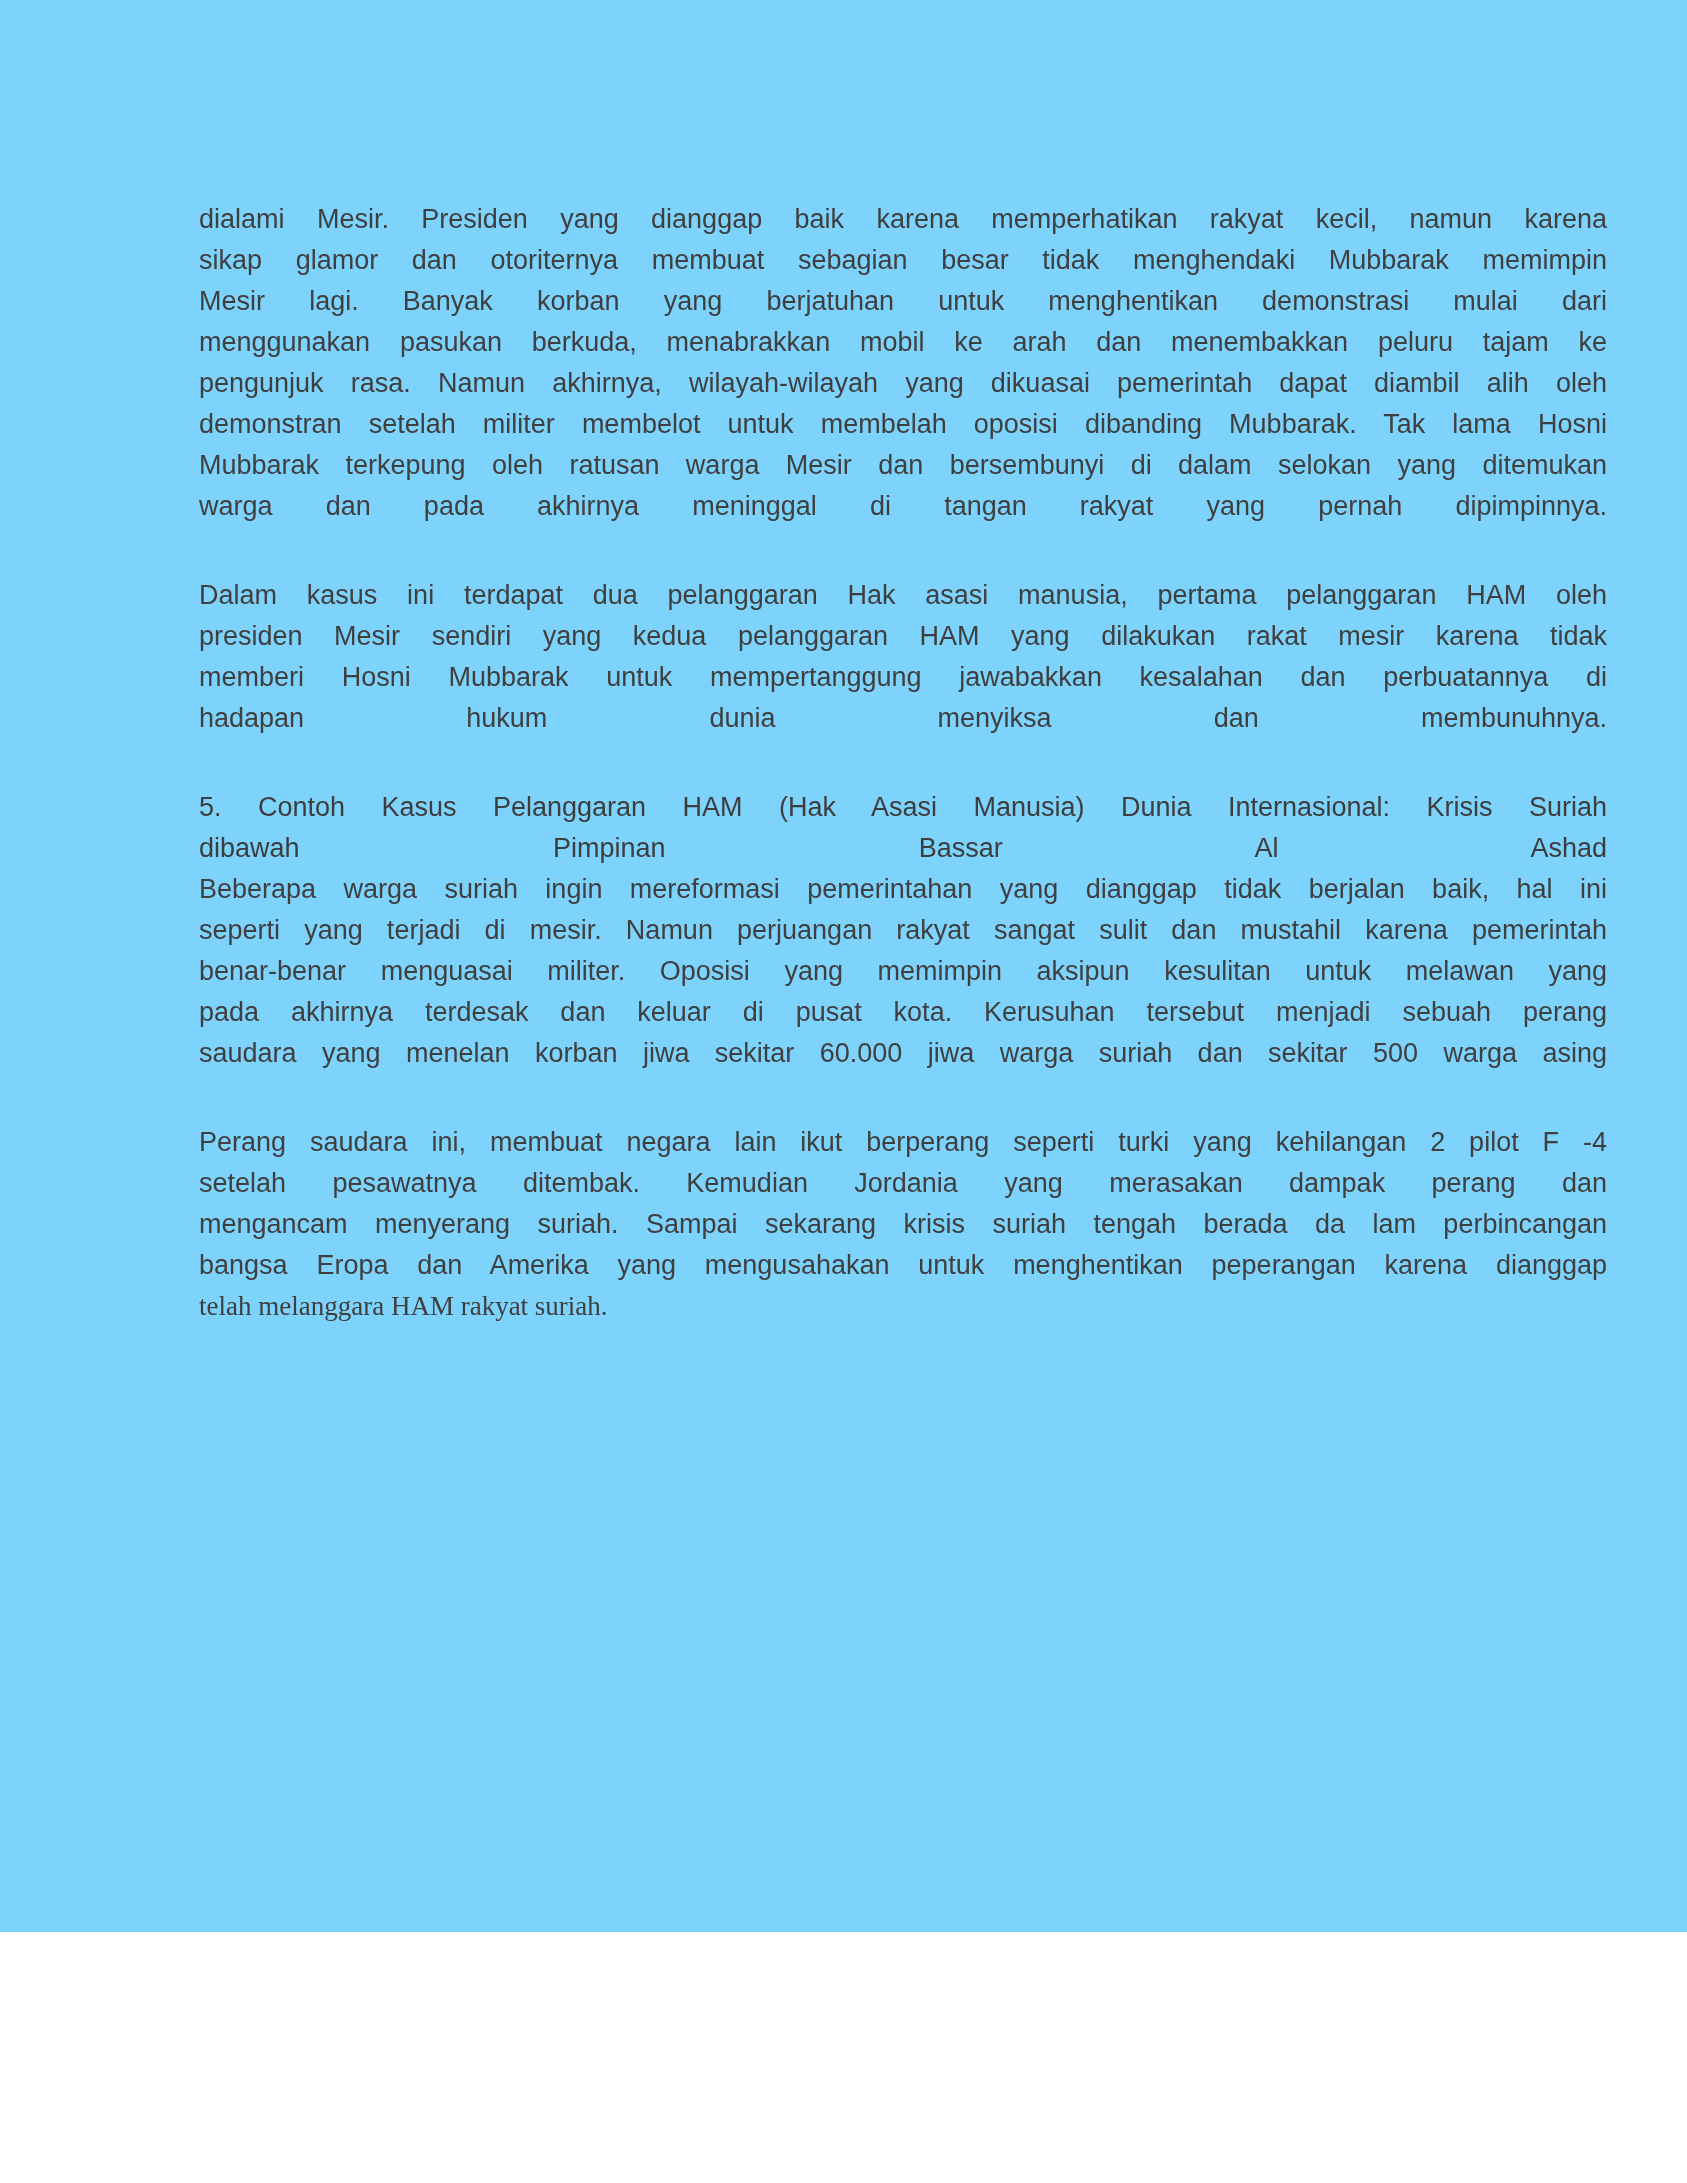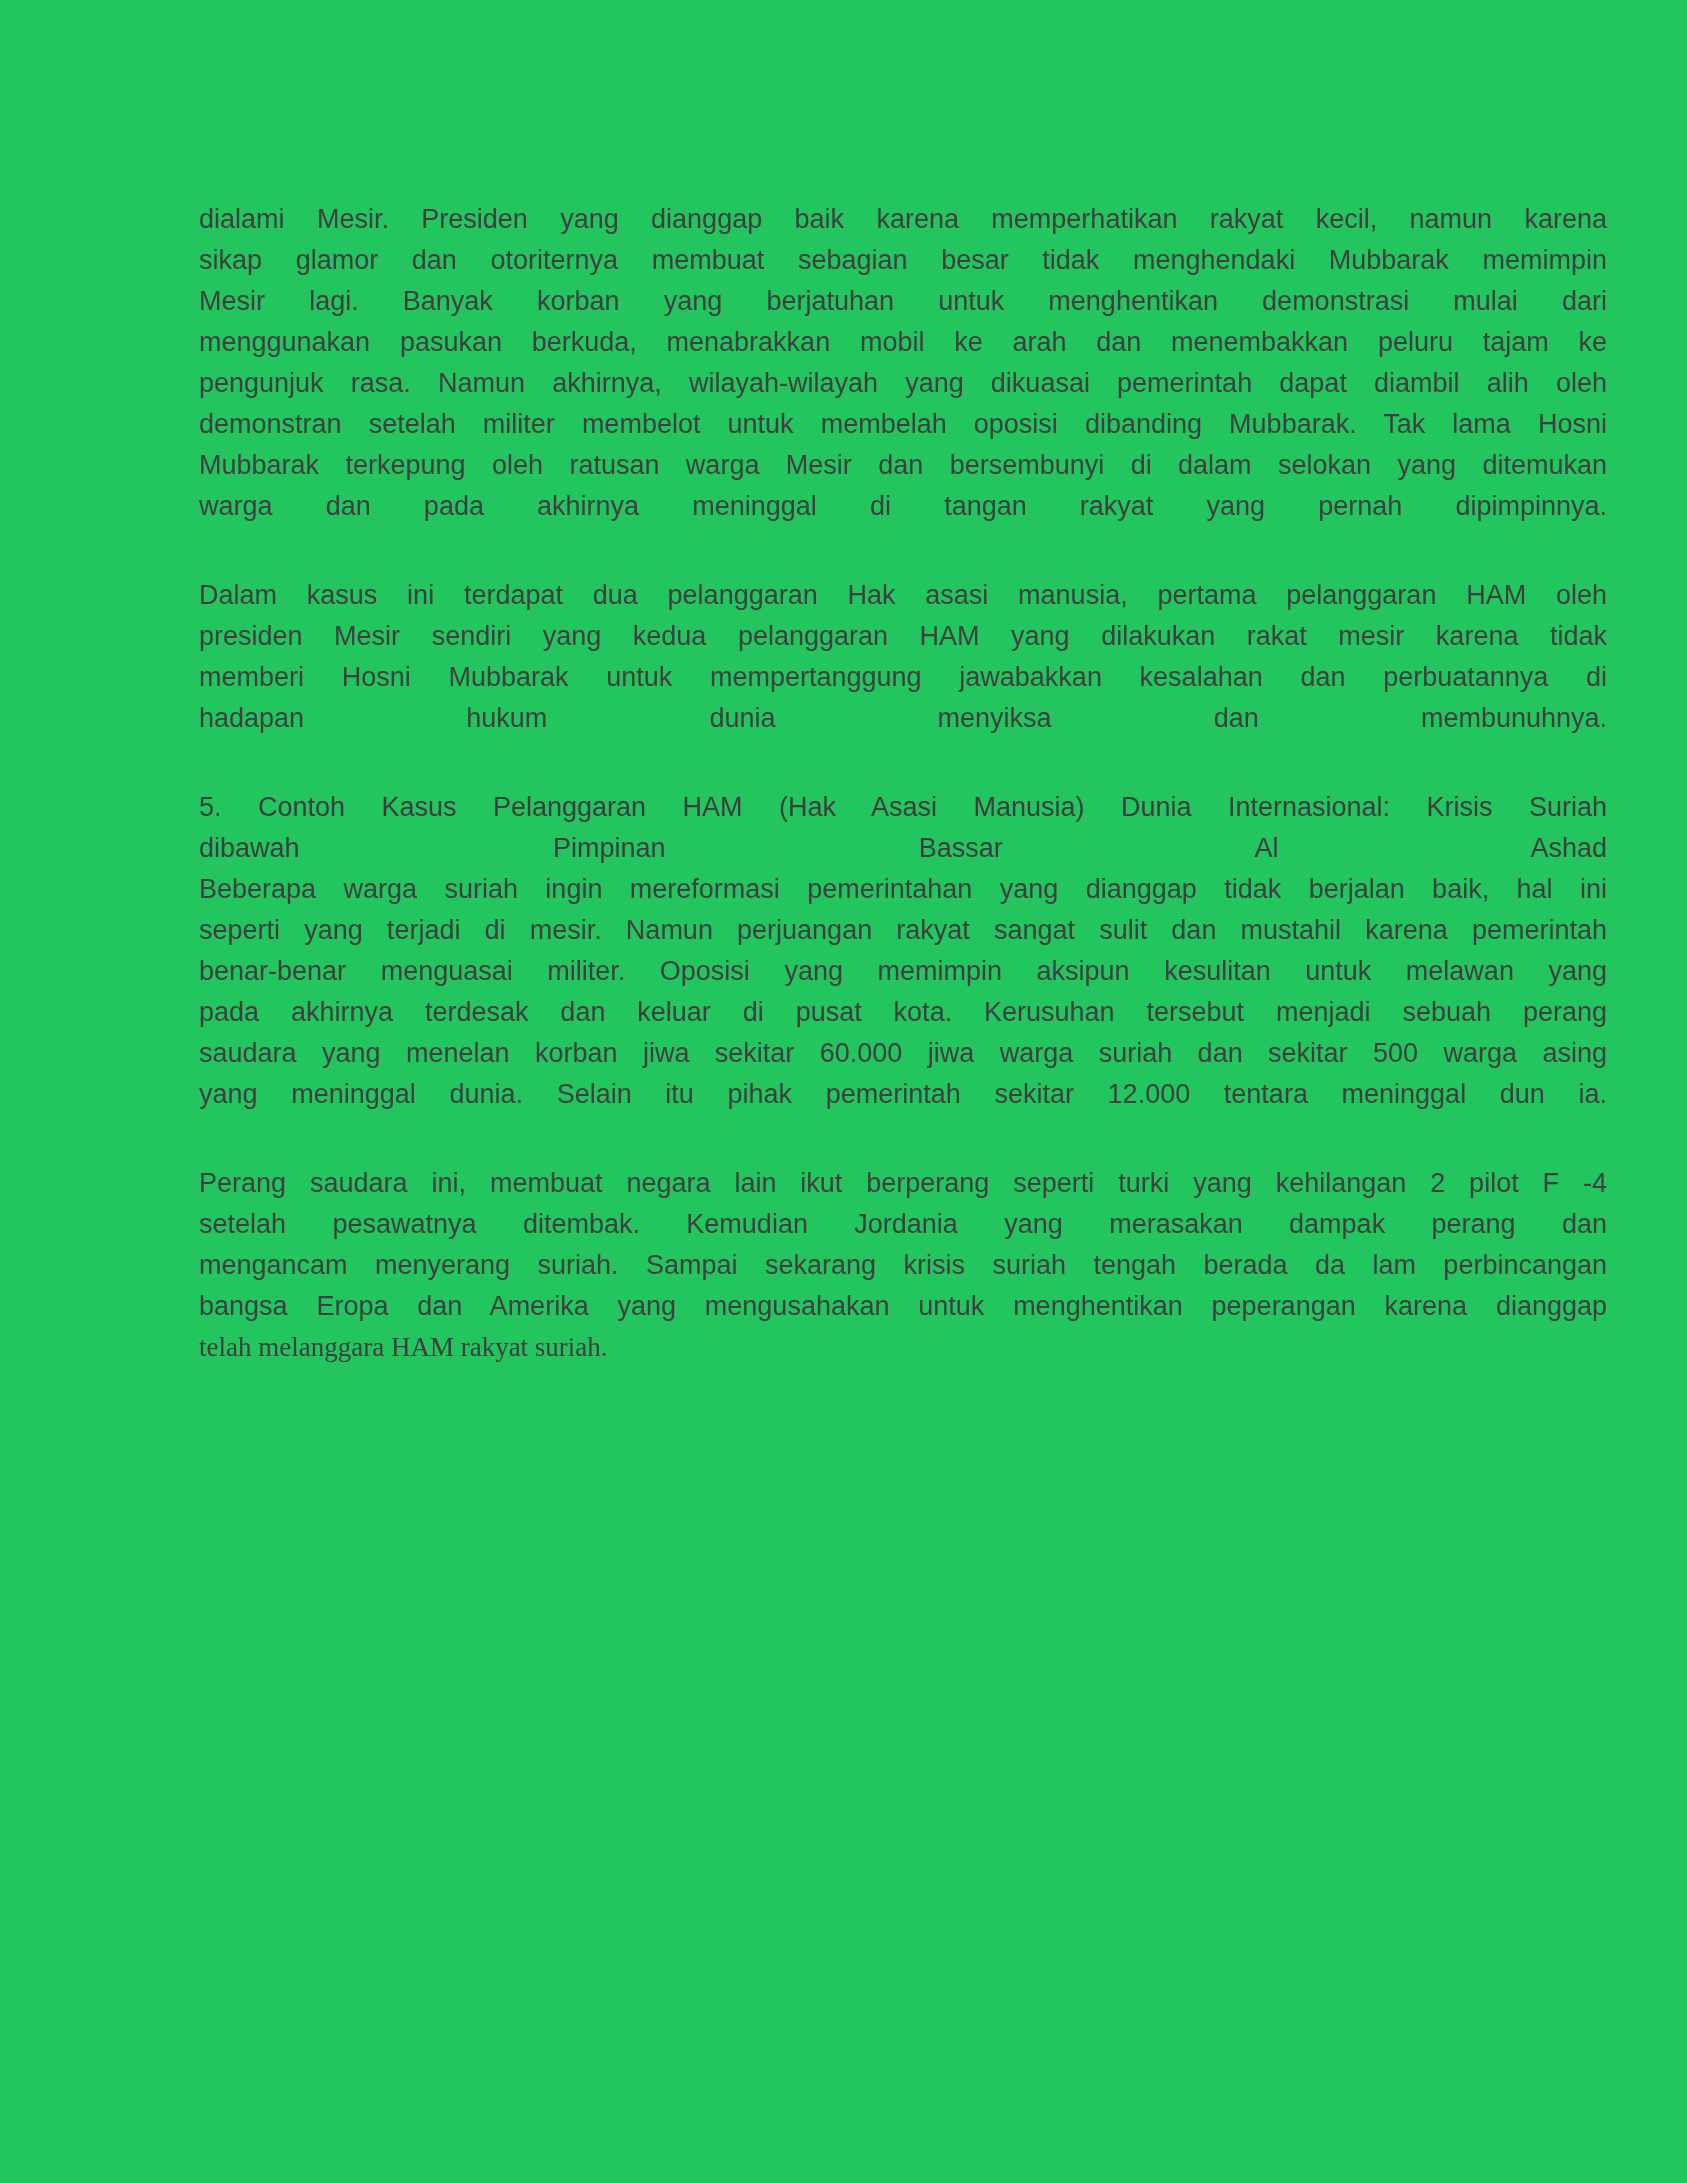--- a/index.html
+++ b/index.html
@@ -8,23 +8,23 @@
     background: #ffffff;
   }
   body {
     width: 1687px;
     height: 2183px;
     position: relative;
   }
   .page {
     box-sizing: border-box;
     width: 1687px;
-    height: 2183px;
+    height: 1932px;
     padding: 199px 80px 0 199px;
-    background: #22c55e;
+    background: #7dd3fc;
     font-family: "Liberation Sans", sans-serif;
     font-size: 27px;
     line-height: 41px;
     color: #3f3f3f;
   }
   .block { width: 100%; }
   .line {
     text-align: justify;
     text-align-last: justify;
     -moz-text-align-last: justify;
@@ -72,21 +72,20 @@
       <div class="line">5. Contoh Kasus Pelanggaran HAM (Hak Asasi Manusia) Dunia Internasional: Krisis Suriah</div>
       <div class="line">dibawah Pimpinan Bassar Al Ashad</div>
     </div>
 
   <div class="block">
       <div class="line">Beberapa warga suriah ingin mereformasi pemerintahan yang dianggap tidak berjalan baik, hal ini</div>
       <div class="line">seperti yang terjadi di mesir. Namun perjuangan rakyat sangat sulit dan mustahil karena pemerintah</div>
       <div class="line">benar-benar menguasai militer. Oposisi yang memimpin aksipun kesulitan untuk melawan yang</div>
       <div class="line">pada akhirnya terdesak dan keluar di pusat kota. Kerusuhan tersebut menjadi sebuah perang</div>
       <div class="line">saudara yang menelan korban jiwa sekitar 60.000 jiwa warga suriah dan sekitar 500 warga asing</div>
-      <div class="line">yang meninggal dunia. Selain itu pihak pemerintah sekitar 12.000 tentara meninggal dun ia.</div>
     </div>
 
   <div class="spacer"></div>
 
   <div class="block">
       <div class="line">Perang saudara ini, membuat negara lain ikut berperang seperti turki yang kehilangan 2 pilot F -4</div>
       <div class="line">setelah pesawatnya ditembak. Kemudian Jordania yang merasakan dampak perang dan</div>
       <div class="line">mengancam menyerang suriah. Sampai sekarang krisis suriah tengah berada da lam perbincangan</div>
       <div class="line">bangsa Eropa dan Amerika yang mengusahakan untuk menghentikan peperangan karena dianggap</div>
       <div class="line last-left">telah melanggara HAM rakyat suriah.</div>

